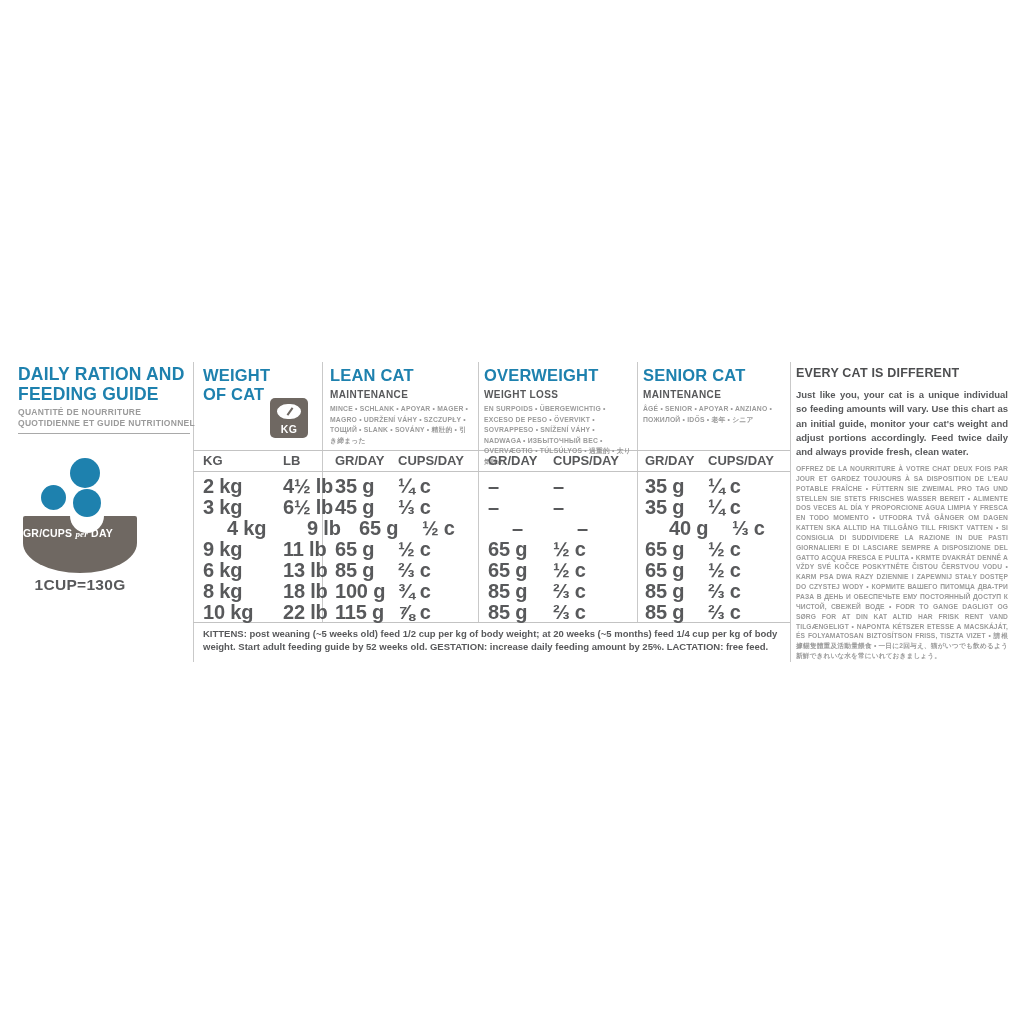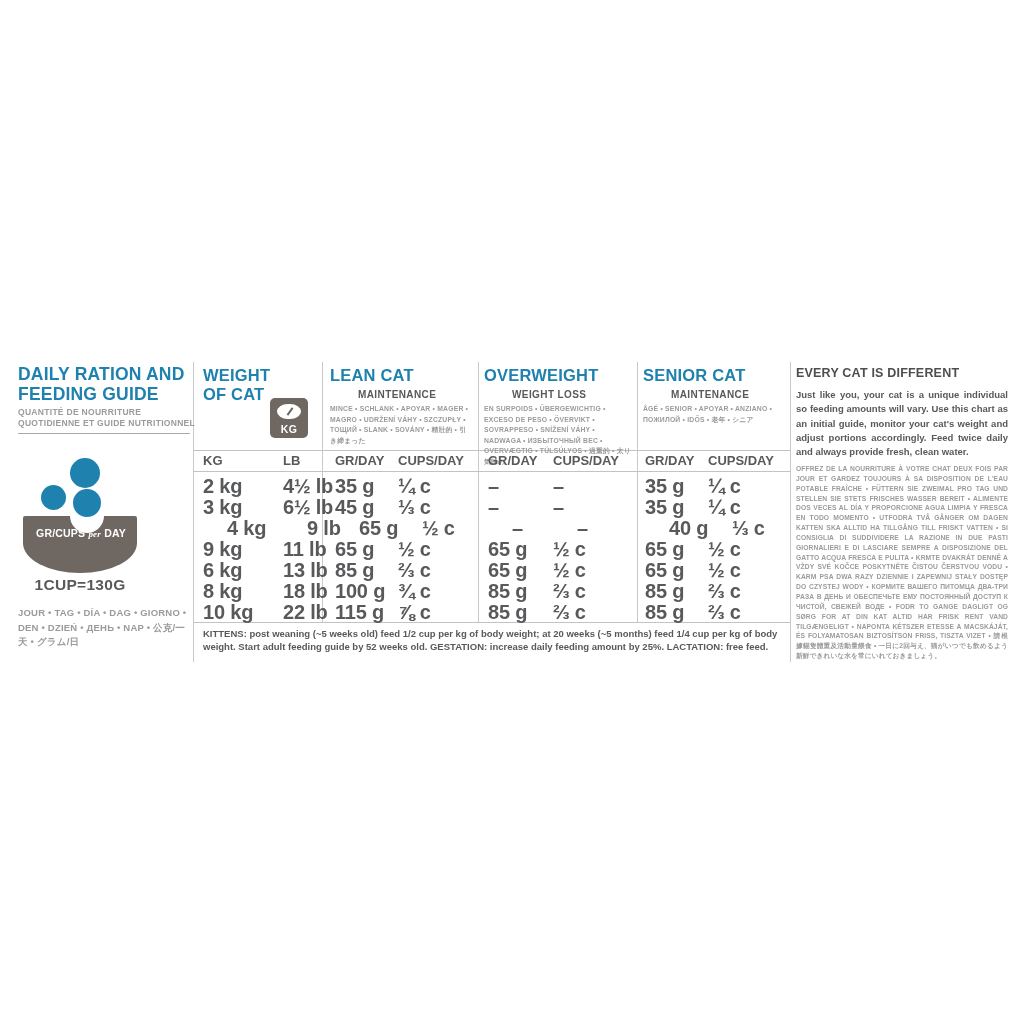--- a/index.html
+++ b/index.html
@@ -14,33 +14,33 @@
   .lp-sub{position:absolute;left:18px;top:407px;font-size:8.5px;line-height:1.3;
           color:#9b9b9b;font-weight:bold;letter-spacing:.3px;}
   .bowl-wrap{position:absolute;left:23px;top:455px;width:114px;height:125px;}
   .kibble{position:absolute;border-radius:50%;background:#1e81ae;}
   .k1{width:30px;height:30px;left:47px;top:3px;}
   .k2{width:25px;height:25px;left:18px;top:30px;}
   .notch{position:absolute;width:34px;height:34px;left:47px;top:44px;border-radius:50%;background:#fff;z-index:3;}
   .k3{width:28px;height:28px;left:50px;top:34px;z-index:4;}
   .bowl{position:absolute;left:0;top:61px;width:114px;height:57px;background:#6f6862;z-index:2;
         border-radius:4px 4px 110px 110px / 4px 4px 58px 58px;}
-  .bowl-label{position:absolute;left:0;top:72px;width:92px;text-align:center;z-index:5;
-              color:#fff;font-weight:bold;font-size:10.5px;letter-spacing:.2px;padding-left:12px;}
+  .bowl-label{position:absolute;left:0;top:72px;width:92px;text-align:left;z-index:5;
+              color:#fff;font-weight:bold;font-size:10.5px;letter-spacing:.2px;}
   .bowl-label .per{font-family:"Liberation Serif","DejaVu Serif",serif;font-style:italic;
                    font-weight:bold;font-size:9px;text-transform:lowercase;}
   .cup-eq{position:absolute;left:10px;top:576px;width:140px;text-align:center;
           font-size:15.5px;font-weight:bold;color:#58595b;letter-spacing:.3px;}
   .lp-langs{position:absolute;left:18px;top:606px;width:176px;font-size:9.5px;line-height:1.55;
             color:#9b9b9b;font-weight:bold;letter-spacing:.2px;}
 
   
   .col-title{position:absolute;top:366px;font-size:16.5px;font-weight:bold;color:#1e81ae;
              letter-spacing:.2px;line-height:1.15;}
-  .col-sub{position:absolute;font-size:10px;font-weight:bold;color:#58595b;letter-spacing:.4px;margin-left:28px;}
+  .col-sub{position:absolute;font-size:10px;font-weight:bold;color:#58595b;letter-spacing:.4px;}
   .col-trans{position:absolute;font-size:6.8px;line-height:1.55;color:#9b9b9b;font-weight:bold;
              letter-spacing:.2px;text-align:left;}
 
   
   .kg-icon{position:absolute;left:270px;top:398px;width:38px;height:40px;background:#6f6862;
            border-radius:5px;z-index:2;}
   .kg-dial{position:absolute;left:7px;top:6px;width:24px;height:15px;background:#fff;
            border-radius:45% 45% 45% 45%/50% 50% 50% 50%;}
   .kg-needle{position:absolute;left:12px;top:3px;width:2px;height:9px;background:#6f6862;
              transform:rotate(35deg);}
@@ -97,21 +97,20 @@
     <div class="bowl"></div>
     <div class="notch"></div>
     <div class="kibble k3"></div>
     <div class="bowl-label">
       <span>GR/CUPS</span>
       <span class="per">per</span>
       <span>DAY</span>
     </div>
   </div>
   <div class="cup-eq">1CUP=130G</div>
-  <div class="lp-langs">JOUR • TAG • DÍA • DAG • GIORNO • DEN • DZIEŃ • ДЕНЬ • NAP • 公克/一天 • グラム/日</div>
 
   <div class="col-title" style="left:203px;">
     <span>WEIGHT</span><br>
     <span>OF CAT</span>
   </div>
   <div class="kg-icon">
     <div class="kg-dial">
       <div class="kg-needle"></div>
     </div>
     <div class="kg-txt">KG</div>

